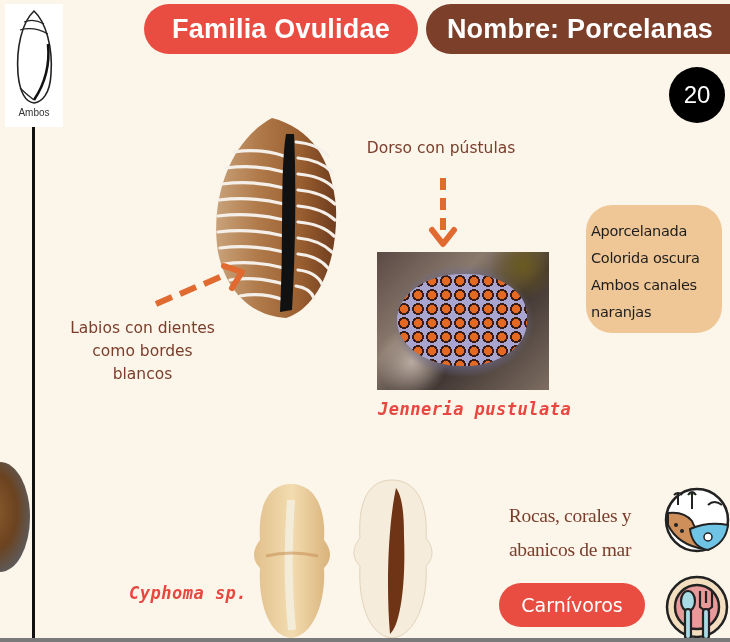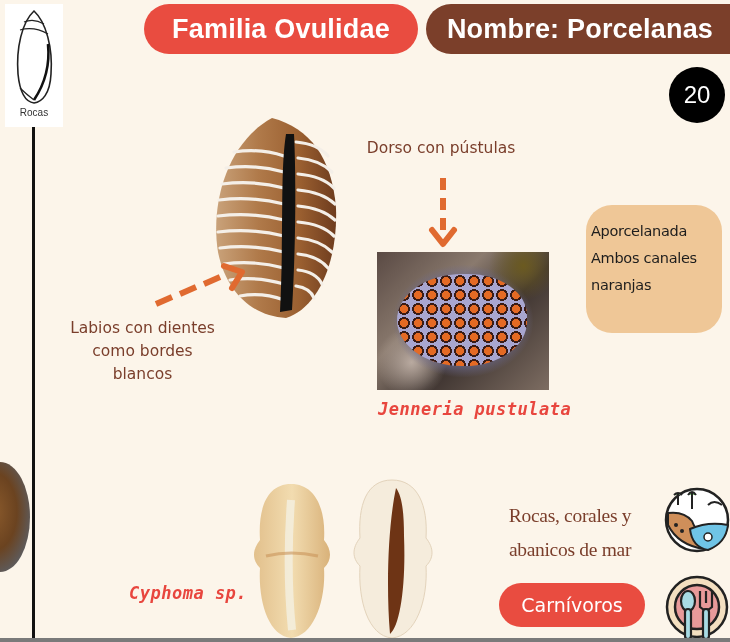--- a/index.html
+++ b/index.html
@@ -111,21 +111,21 @@
 </head>
 <body>
 
 <div class="abs oval-card">
   <svg width="44" height="98" viewBox="0 0 44 98">
     <path d="M22 3 C10 14 4 40 6 66 C8 86 14 94 22 95 C30 94 38 86 39 66 C41 40 34 14 22 3 Z" fill="none" stroke="#222" stroke-width="1.6"></path>
     <path d="M12 14 Q22 10 32 16 M8 22 Q22 18 36 26" fill="none" stroke="#222" stroke-width="1.2"></path>
     <path d="M36 36 C38 56 34 74 22 92" fill="none" stroke="#111" stroke-width="2.6"></path>
     <path d="M8 80 Q14 86 22 92" fill="none" stroke="#222" stroke-width="1.2"></path>
   </svg>
-  <span class="oval-label">Rocas</span>
+  <span class="oval-label">Ambos</span>
 </div>
 
 <div class="abs vline"></div>
 <div class="abs left-shell"></div>
 
 <div class="abs pill pill-family">Familia Ovulidae</div>
 <div class="abs pill pill-name">Nombre: Porcelanas</div>
 <div class="abs page-badge">20</div>
 
 <svg class="abs main-shell" viewBox="0 0 142 212">
@@ -185,20 +185,21 @@
   <div>Dorso con pústulas</div>
 </div>
 <div class="abs caption labios-caption">
   <div>Labios con dientes</div>
   <div>como bordes</div>
   <div>blancos</div>
 </div>
 
 <div class="abs traits">
   <div>Aporcelanada</div>
+  <div>Colorida oscura</div>
   <div>Ambos canales</div>
   <div>naranjas</div>
 </div>
 
 <div class="abs photo">
   <div class="dots"></div>
 </div>
 <div class="abs species species-jenneria">Jenneria pustulata</div>
 
 <svg class="abs cyphoma1" viewBox="0 0 90 160">

